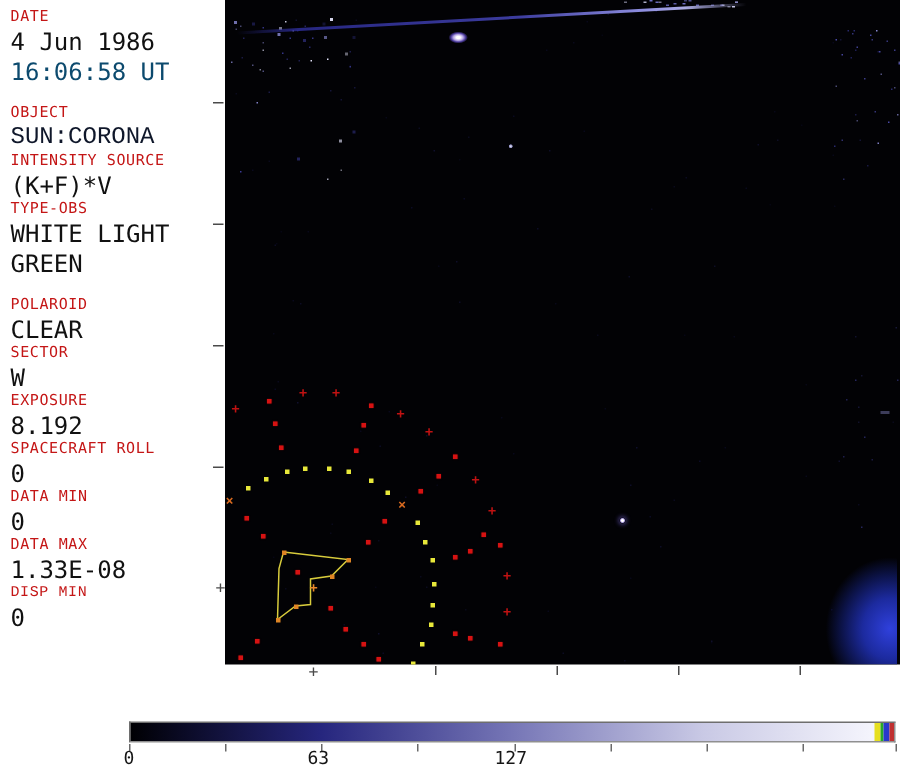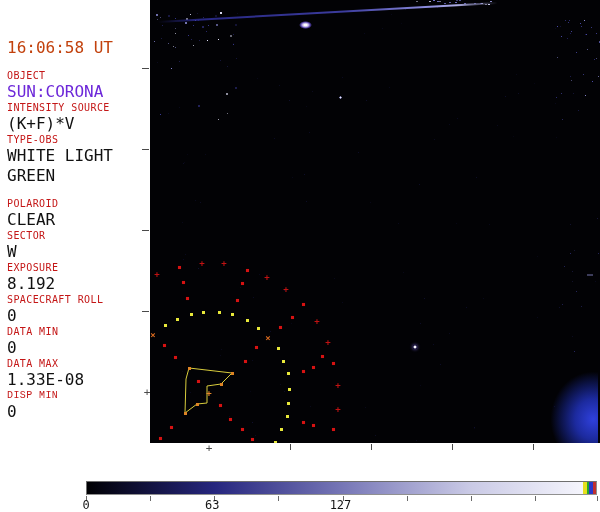--- a/index.html
+++ b/index.html
@@ -47,26 +47,30 @@
   .cb-stripes{position:absolute;right:0;top:0;bottom:0;display:flex;}
   .cb-stripes div{height:100%;}
   .cb-tick{position:absolute;width:1px;height:5px;background:#6a6a6a;}
   .cb-label{position:absolute;font-size:12px;line-height:13px;color:#151515;transform:translateX(-50%);white-space:pre;}
 </style>
 </head>
 <body>
 
 <div class="screen">
   <aside class="sidebar" id="sidebar">
+      <div class="field" style="top: 6px;">
+        <div class="flabel" style="color: rgb(196, 22, 22);">DATE</div>
+        <div class="fvalue" style="color: rgb(17, 17, 17);">4 Jun 1986</div>
+      </div>
       <div class="field" style="top: 38px;">
-        <div class="fvalue" style="color: #c2410c;">16:06:58 UT</div>
+        <div class="fvalue" style="color: #0c4a6e;">16:06:58 UT</div>
       </div>
       <div class="field" style="top: 70px;">
         <div class="flabel" style="color: rgb(196, 22, 22);">OBJECT</div>
-        <div class="fvalue" style="color: #6d28d9;">SUN:CORONA</div>
+        <div class="fvalue" style="color: #0f172a; font-family: Liberation Mono, monospace;">SUN:CORONA</div>
       </div>
       <div class="field" style="top: 102px;">
         <div class="flabel" style="color: rgb(196, 22, 22);">INTENSITY SOURCE</div>
         <div class="fvalue" style="color: rgb(17, 17, 17);">(K+F)*V</div>
       </div>
       <div class="field" style="top: 134px;">
         <div class="flabel" style="color: rgb(196, 22, 22);">TYPE-OBS</div>
         <div class="fvalue" style="color: rgb(17, 17, 17);">WHITE LIGHT</div>
       </div>
       <div class="field" style="top: 166px;">

